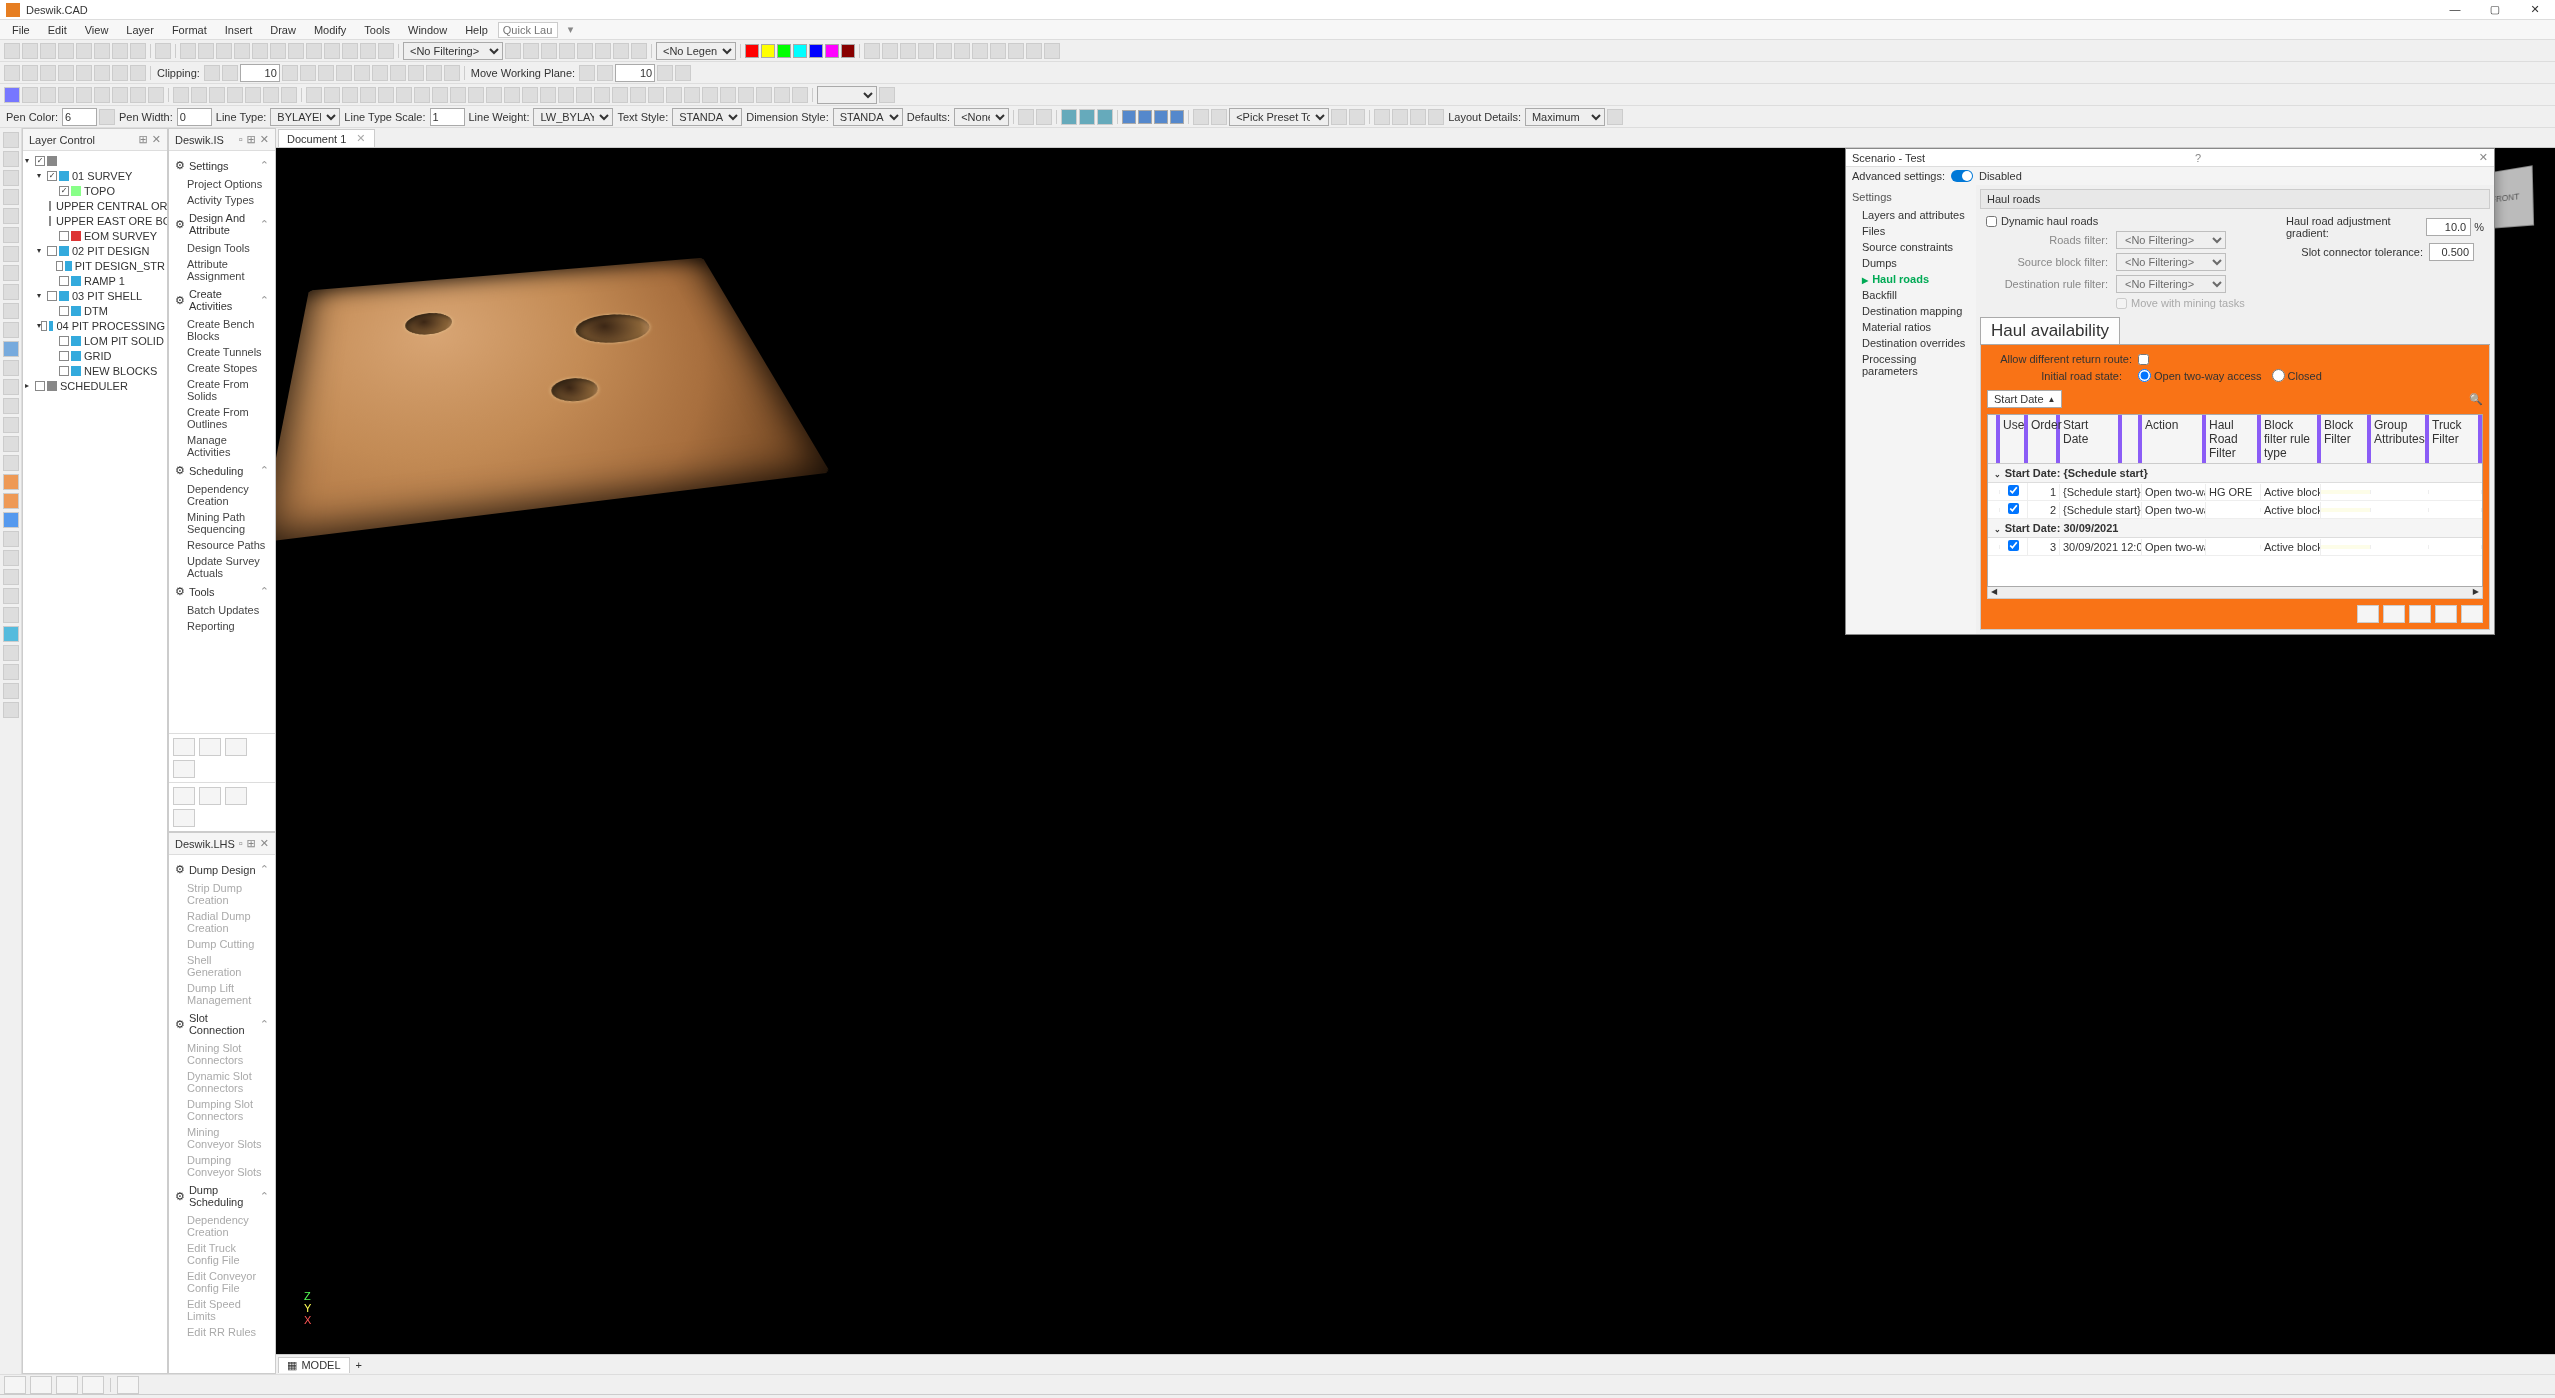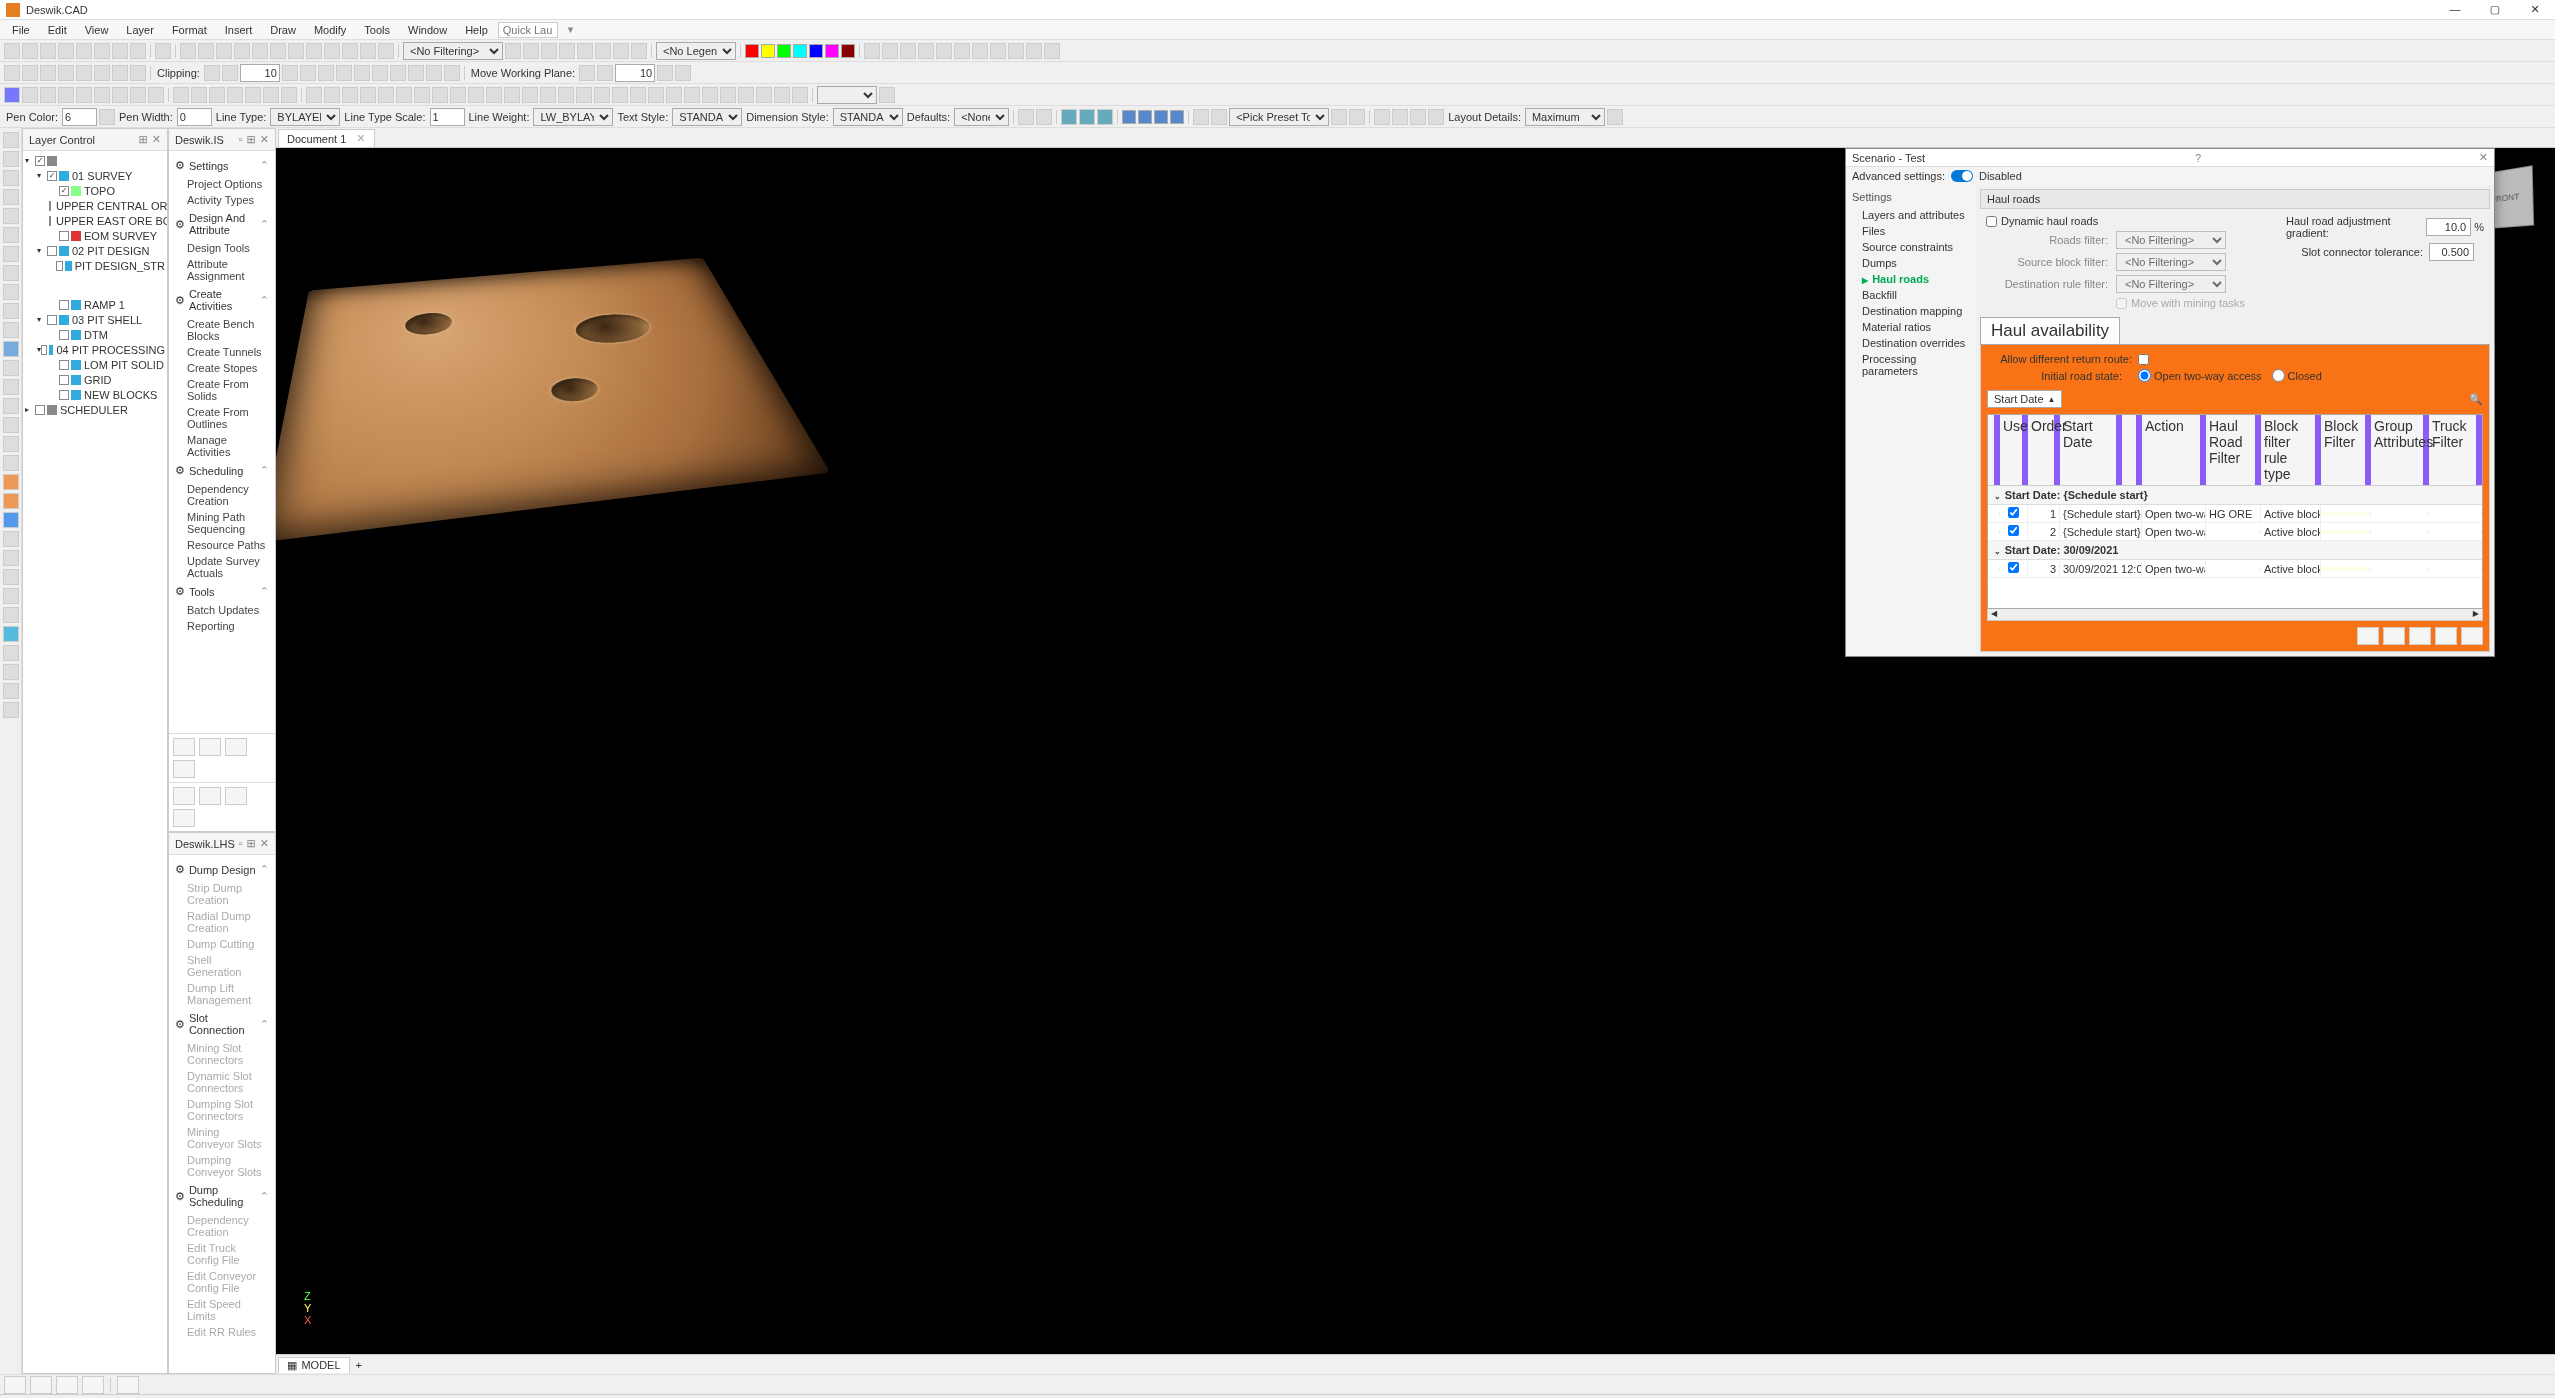--- a/index.html
+++ b/index.html
@@ -61,21 +61,21 @@
 .dlg-nav-item.active::before { content: '▶'; font-size: 8px; margin-right: 4px; color: #0a5; }
 .dlg-content { flex: 1; background: #f0f0f0; padding: 4px; }
 .dlg-section-h { background: #e8e8e8; padding: 3px 6px; border: 1px solid #ccc; font-size: 11px; margin-bottom: 4px; }
 .form-row { display: flex; align-items: center; padding: 2px 6px; font-size: 11px; }
 .form-row .flabel { width: 130px; text-align: right; padding-right: 8px; color: #888; }
 .form-row select, .form-row input[type=text] { height: 18px; border: 1px solid #aaa; font-size: 11px; padding: 0 4px; }
 .tab-head { display: flex; border-bottom: 1px solid #aaa; margin-top: 6px; }
 .tab-head .tab { padding: 3px 10px; background: #fdfdfd; border: 1px solid #aaa; border-bottom: none; font-size: 17px; }
 .grid { background: #fff; border: 1px solid #aaa; margin-top: 6px; font-size: 10px; }
 .grid-head { display: flex; background: #f5f5f5; border-bottom: 1px solid #ccc; }
-.grid-head div { padding: 3px; border-right: 6px solid #8b5cf6; font-size: 14px; }
+.grid-head div { padding: 3px; border-right: 4px solid #8b5cf6; font-size: 12px; }
 .grid-row { display: flex; border-bottom: 1px solid #eee; align-items: center; }
 .grid-row div { padding: 2px 3px; border-right: 1px solid #eee; overflow: hidden; white-space: nowrap; }
 .grid-group { background: #f5f5f5; padding: 3px 6px; font-weight: bold; border-bottom: 1px solid #ddd; }
 .dlg-footer { display: flex; justify-content: flex-end; padding: 6px; gap: 6px; border-top: 1px solid #ddd; background: #f0f0f0; }
 .dlg-btn { width: 60px; height: 20px; border: 1px solid #aaa; background: #fafafa; cursor: pointer; }
 .statusbar { height: 18px; background: #f0f0f0; border-top: 1px solid #ccc; display: flex; align-items: center; padding: 0 8px; gap: 18px; font-size: 11px; color: #555; }
 .bottom-btns { height: 20px; background: #f0f0f0; border-top: 1px solid #ddd; display: flex; align-items: center; padding: 0 4px; gap: 4px; }
 input[type=checkbox] { width: 11px; height: 11px; }
 </style>
 </head>
@@ -382,21 +382,21 @@
           <span class="chk"></span>
           <span class="sw" style="background:#3ad"></span>
           <span>02 PIT DESIGN</span>
         </div>
         <div class="tree-row" style="padding-left: 24px;">
           <span style="width:10px"></span>
           <span class="chk"></span>
           <span class="sw" style="background:#3ad"></span>
           <span>PIT DESIGN_STR</span>
         </div>
-        <div class="tree-row" style="padding-left: 24px; margin-top: 24px;">
+        <div class="tree-row" style="padding-left: 24px;">
           <span style="width:10px"></span>
           <span class="chk"></span>
           <span class="sw" style="background:#3ad"></span>
           <span>RAMP 1</span>
         </div>
         <div class="tree-row" style="padding-left: 12px;">
           <span style="width:10px;font-size:8px">▾</span>
           <span class="chk"></span>
           <span class="sw" style="background:#3ad"></span>
           <span>03 PIT SHELL</span>

